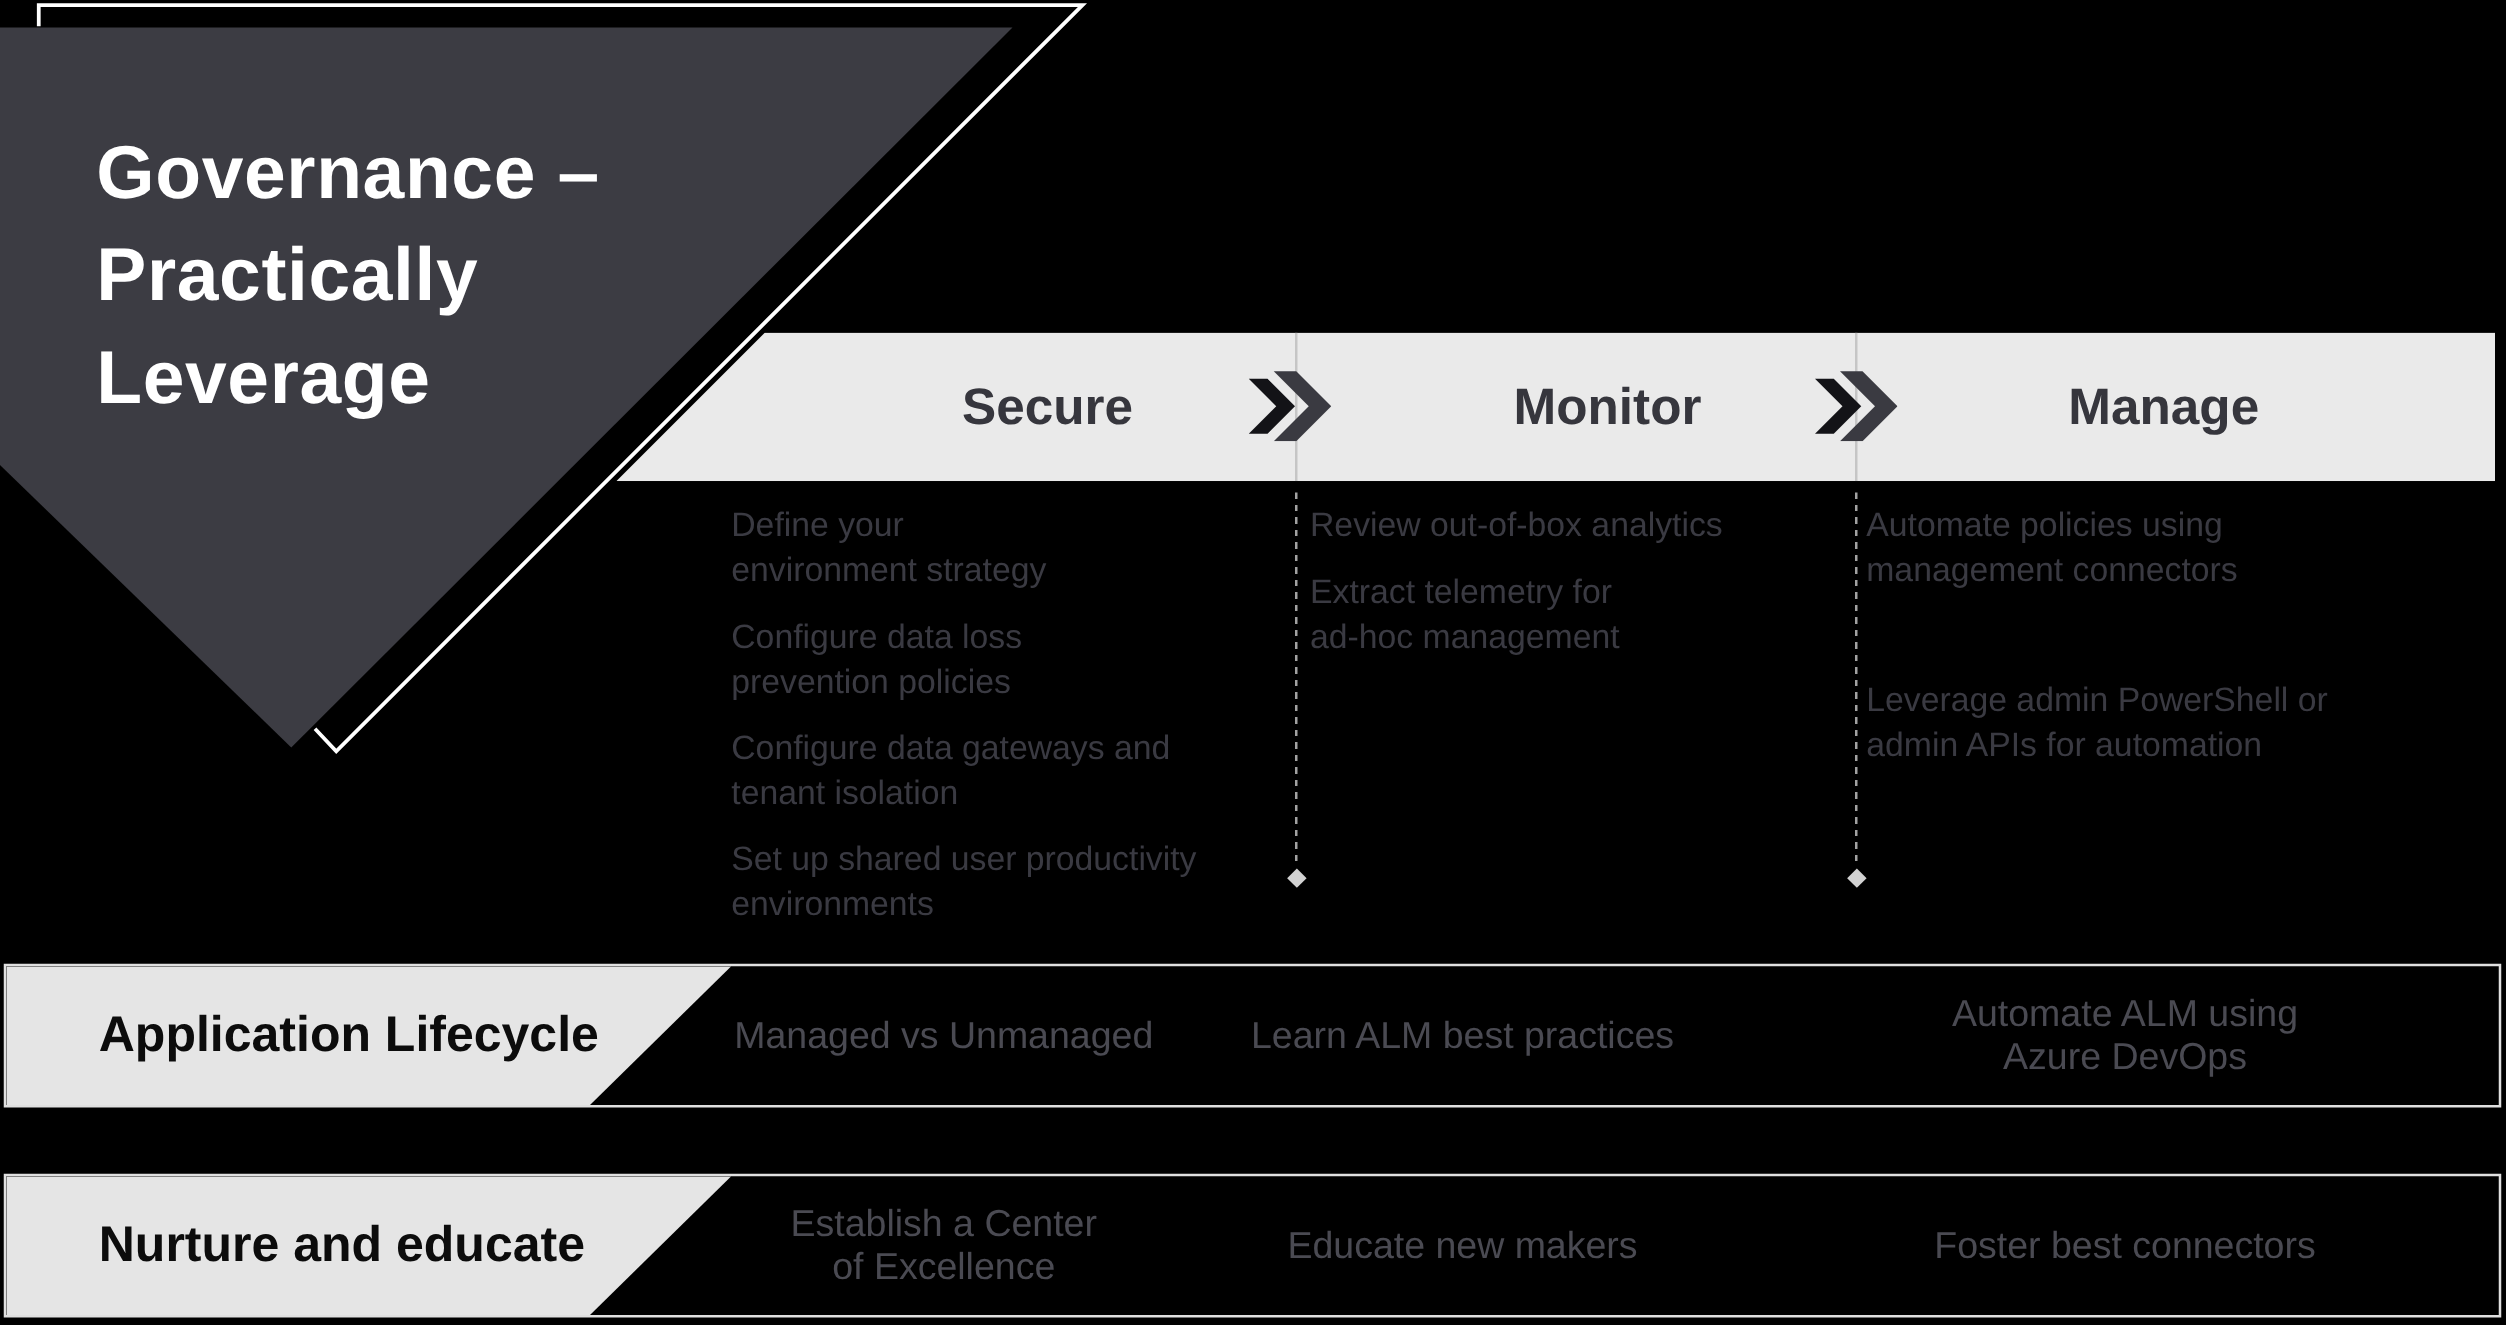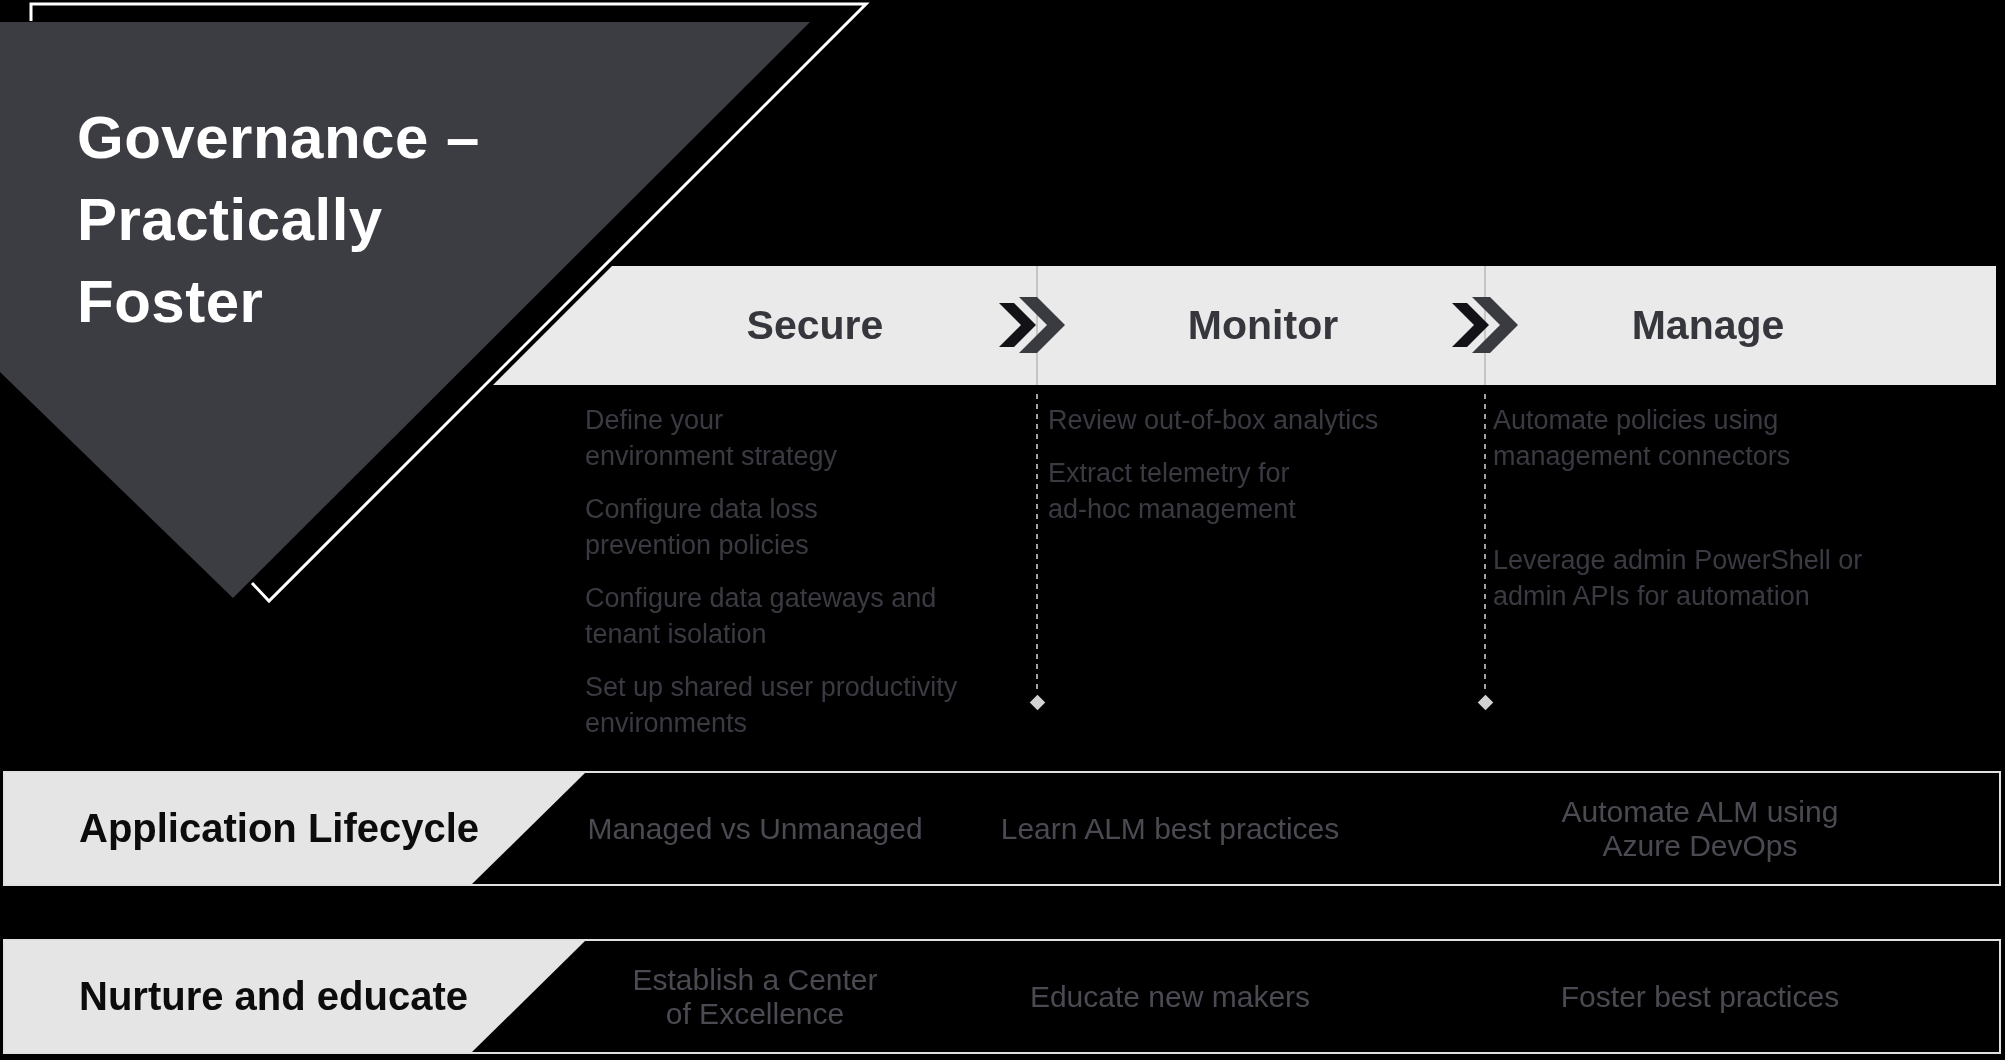--- a/index.html
+++ b/index.html
@@ -13,21 +13,21 @@
   .title{position:absolute;left:77px;top:97px;color:#ffffff;
     font-size:60px;line-height:82px;font-weight:700;letter-spacing:0.5px;}
 
   
   .band{position:absolute;left:0;top:266px;width:1996px;height:119px;background:#eaeaea;
     clip-path:polygon(612px 0,1996px 0,1996px 119px,493px 119px);}
   .col-divider{position:absolute;top:0;width:2px;height:119px;background:#c5c5c5;}
   #divider-1{left:1036px}
   #divider-2{left:1484px}
   .phase-label{position:absolute;top:266px;height:119px;display:flex;align-items:center;
-    transform:translateX(-50%);font-size:41px;font-weight:700;color:#36363d;}
+    transform:translateX(-50%);font-size:41px;font-weight:700;color:#36363d;margin-left:23px;}
   #phase-secure{left:815px}
   #phase-monitor{left:1263px}
   #phase-manage{left:1708px}
   .chevron{position:absolute;top:295px;width:66px;height:58px;}
   #chevron-1{left:999px}
   #chevron-2{left:1452px}
 
   
   .dash-line{position:absolute;top:394px;width:2px;height:298px;
     background:repeating-linear-gradient(to bottom,#a2a2a2 0 5px,transparent 5px 10px);}
@@ -66,21 +66,21 @@
 <div class="canvas">
 
   <svg class="shapes" viewBox="0 0 2005 1060">
     <polygon points="0,22 810,22 233,598 0,372" fill="#3c3c43"></polygon>
     <path d="M31,21 L31,4 L866,4 L269,601 L252,583" stroke="#ffffff" stroke-width="3" fill="none"></path>
   </svg>
 
   <div class="title">
     <div>Governance –</div>
     <div>Practically</div>
-    <div>Foster</div>
+    <div>Leverage</div>
   </div>
 
   <div class="band">
     <div class="col-divider" id="divider-1"></div>
     <div class="col-divider" id="divider-2"></div>
   </div>
 
   <div class="phase-label" id="phase-secure">
     <span>Secure</span>
   </div>
@@ -137,16 +137,16 @@
 Azure DevOps</div>
   </div>
 
   <div class="row" id="row-nurture">
     <div class="row-label">
       <span>Nurture and educate</span>
     </div>
     <div class="cell cell-1">Establish a Center
 of Excellence</div>
     <div class="cell cell-2">Educate new makers</div>
-    <div class="cell cell-3">Foster best practices</div>
+    <div class="cell cell-3">Foster best connectors</div>
   </div>
 
 </div>
 
 </body></html>

